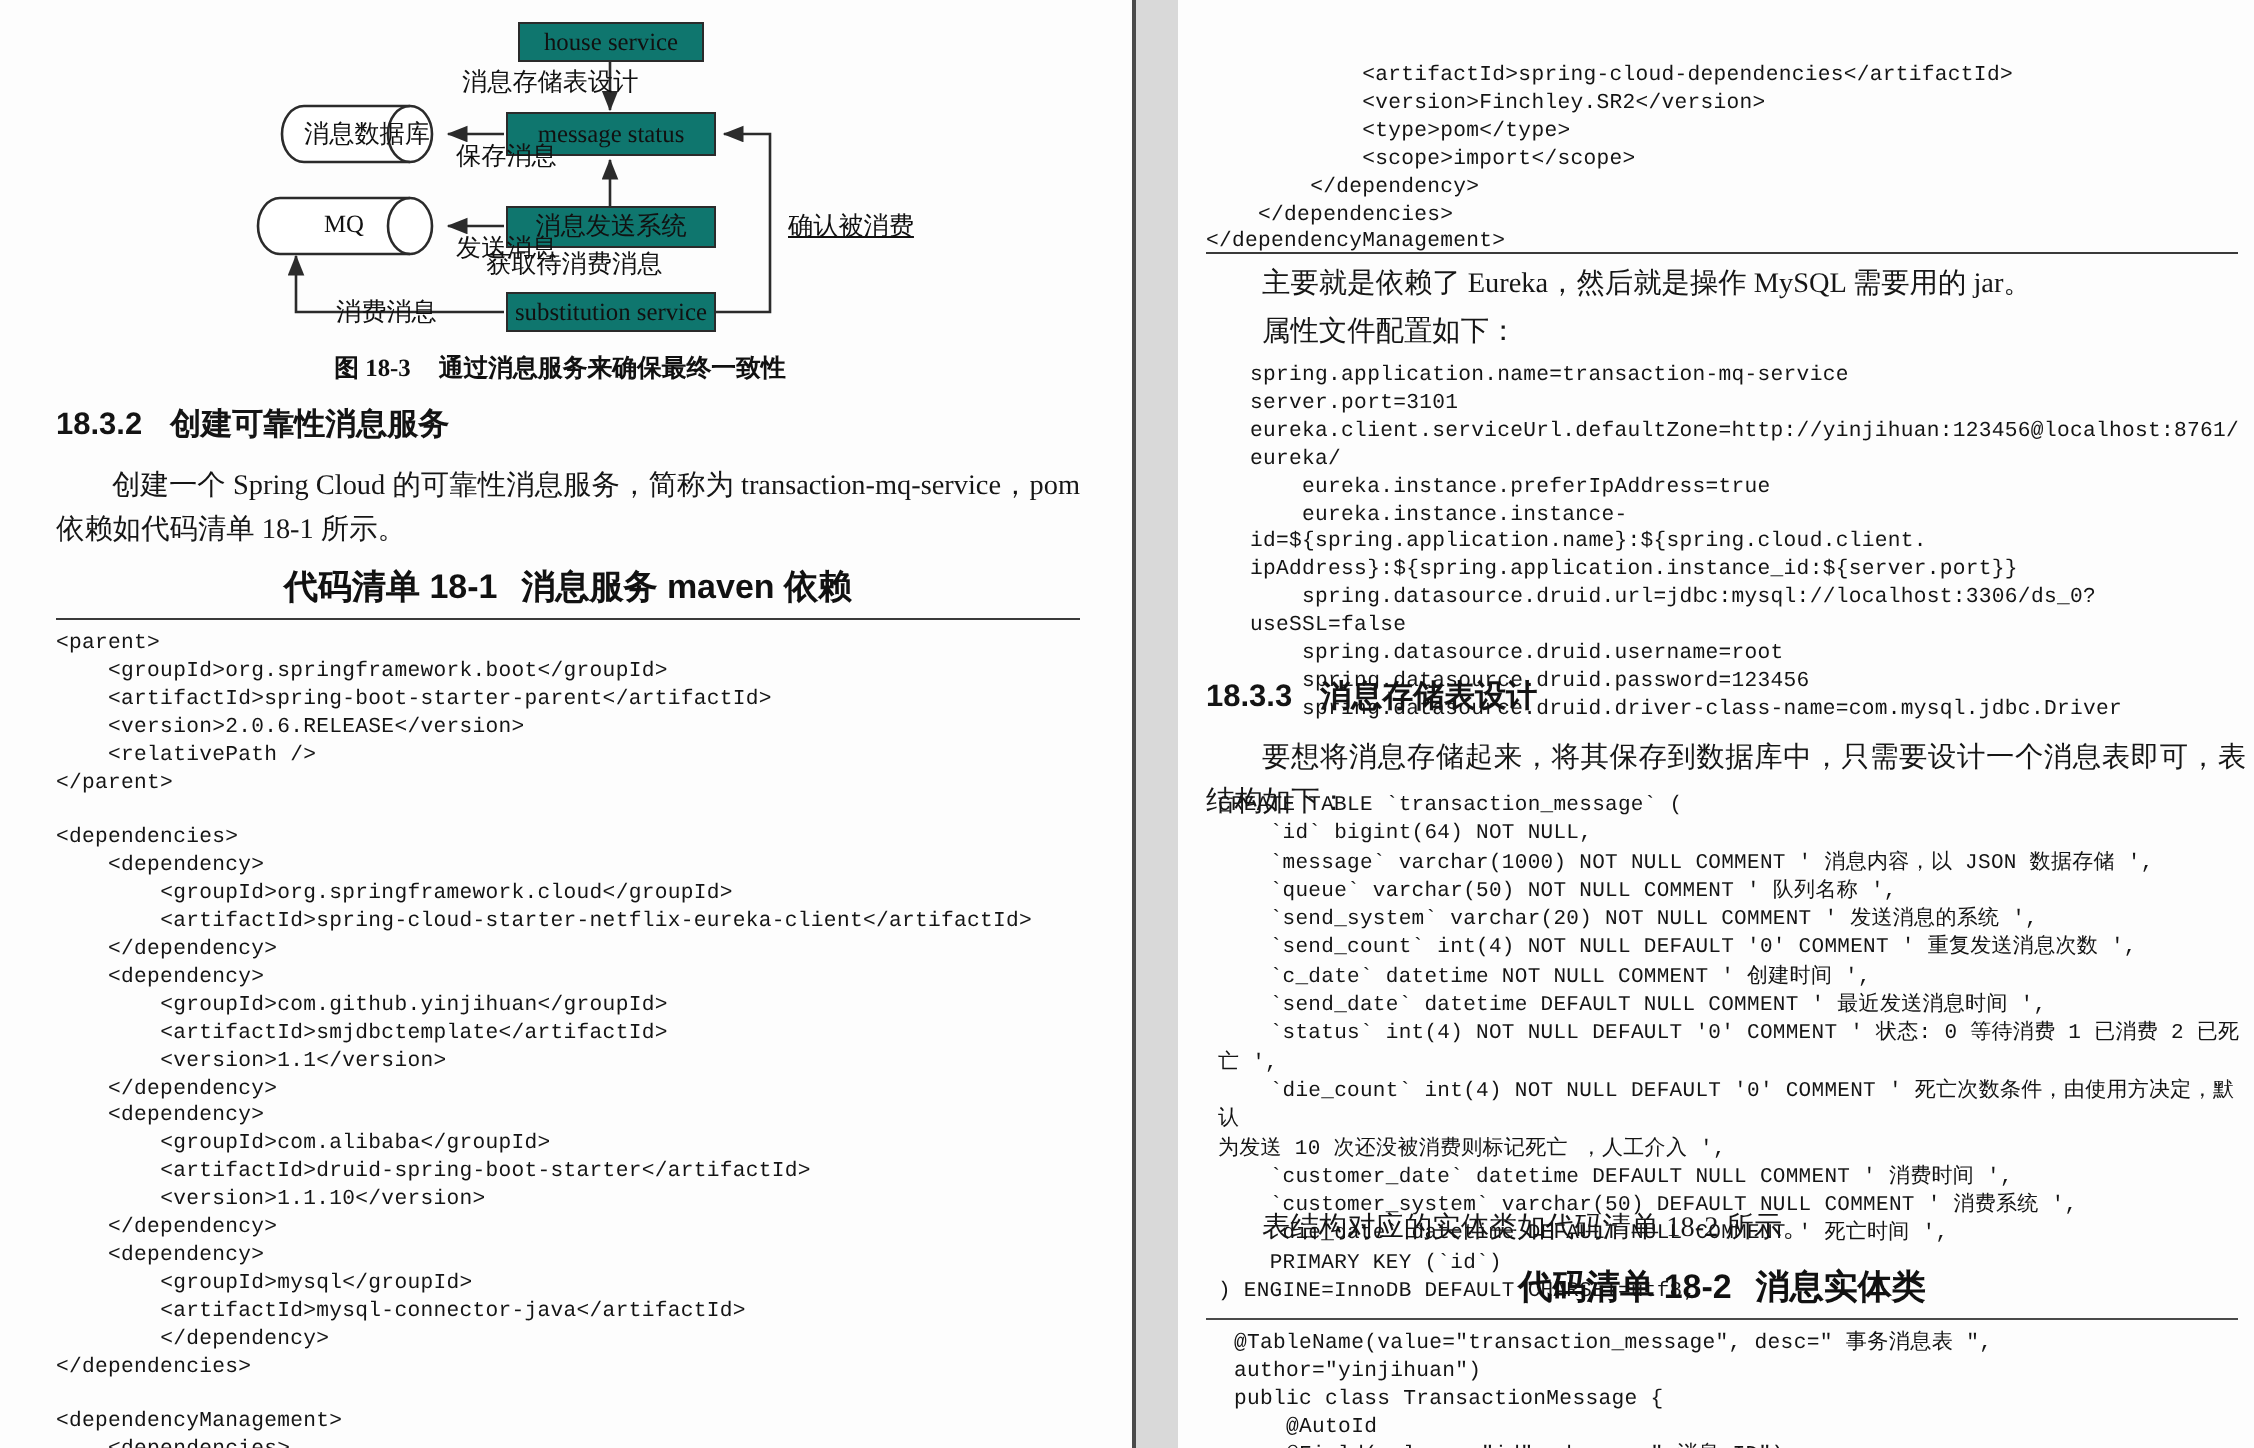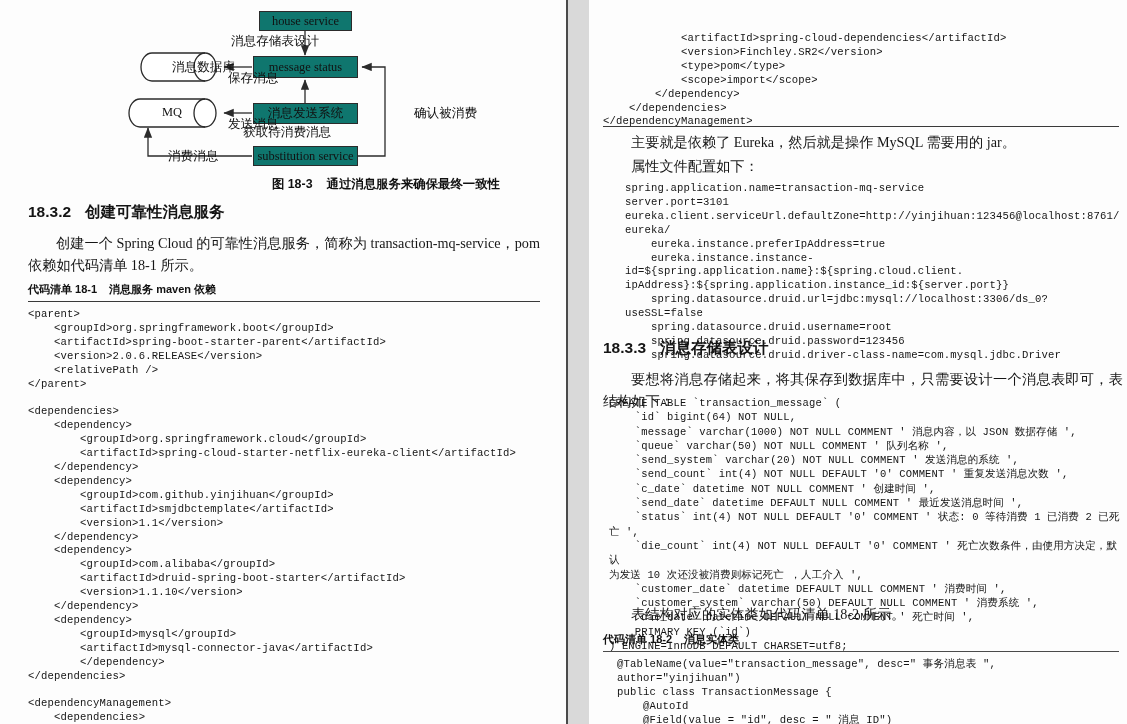--- a/index.html
+++ b/index.html
@@ -48,23 +48,23 @@
   .para {
     font-size: 14.2px;
     line-height: 22px;
     text-align: justify;
     color: #161616;
   }
   .indent { text-indent: 28px; }
 
   .listing-title {
     font-family: "Liberation Sans", "DejaVu Sans", sans-serif;
-    font-size: 11px;
+    font-size: 17px;
     font-weight: bold;
-    text-align: left;
+    text-align: center;
     color: #111;
   }
   .listing-title .gap { display: inline-block; width: 12px; }
   .rule {
     border: 0;
     border-top: 1.6px solid #3a3a3a;
     margin: 4px 0 6px 0;
   }
   .rule-thin {
     border: 0;
@@ -80,24 +80,24 @@
     white-space: pre-wrap;
     word-break: break-word;
     color: #141414;
     letter-spacing: 0.15px;
   }
   pre.code.sql { font-size: 10.5px; line-height: 14.3px; }
 
   
   .figure { position: relative; }
   .fig-caption {
-    font-family: Liberation Sans, sans-serif;
+    font-family: Liberation Serif, serif;
     font-size: 12.4px;
     font-weight: bold;
-    text-align: right;
+    text-align: center;
     color: #111;
   }
   .fig-caption .gap { display: inline-block; width: 14px; }
   .box {
     position: absolute;
     border: 1.3px solid #2b2b2b;
     background: #0f766e;
     display: flex;
     align-items: center;
     justify-content: center;
@@ -163,21 +163,21 @@
       </div>
 
       <div class="box cn" style="left:253px; top:103px; width:105px; height:21px;">
         <span>消息发送系统</span>
       </div>
 
       <div class="box" style="left:253px; top:146px; width:105px; height:20px;">
         <span>substitution service</span>
       </div>
 
-      <div class="figlabel cn" style="left:172px; top:59px;">
+      <div class="figlabel cn" style="left:152px; top:59px;">
         <span>消息数据库</span>
       </div>
 
       <div class="figlabel" style="left:162px; top:105px;">
         <span>MQ</span>
       </div>
 
       <div class="figlabel cn" style="left:231px; top:33px;">
         <span>消息存储表设计</span>
       </div>
@@ -187,21 +187,21 @@
       </div>
 
       <div class="figlabel cn" style="left:243px; top:84px;margin-top:40px;">
         <span>获取待消费消息</span>
       </div>
 
       <div class="figlabel cn" style="left:228px; top:116px;">
         <span>发送消息</span>
       </div>
 
-      <div class="figlabel cn" style="left:414px; top:105px;">
+      <div class="figlabel cn" style="left:394px; top:105px;text-decoration:underline;">
         <span>确认被消费</span>
       </div>
 
       <div class="figlabel cn" style="left:168px; top:148px;text-align:right;">
         <span>消费消息</span>
       </div>
 
       <div class="fig-caption" style="position:absolute; left:60px; top:176px; width:440px;">
         <span>图 18-3</span><span class="gap"></span><span>通过消息服务来确保最终一致性</span>
       </div>

